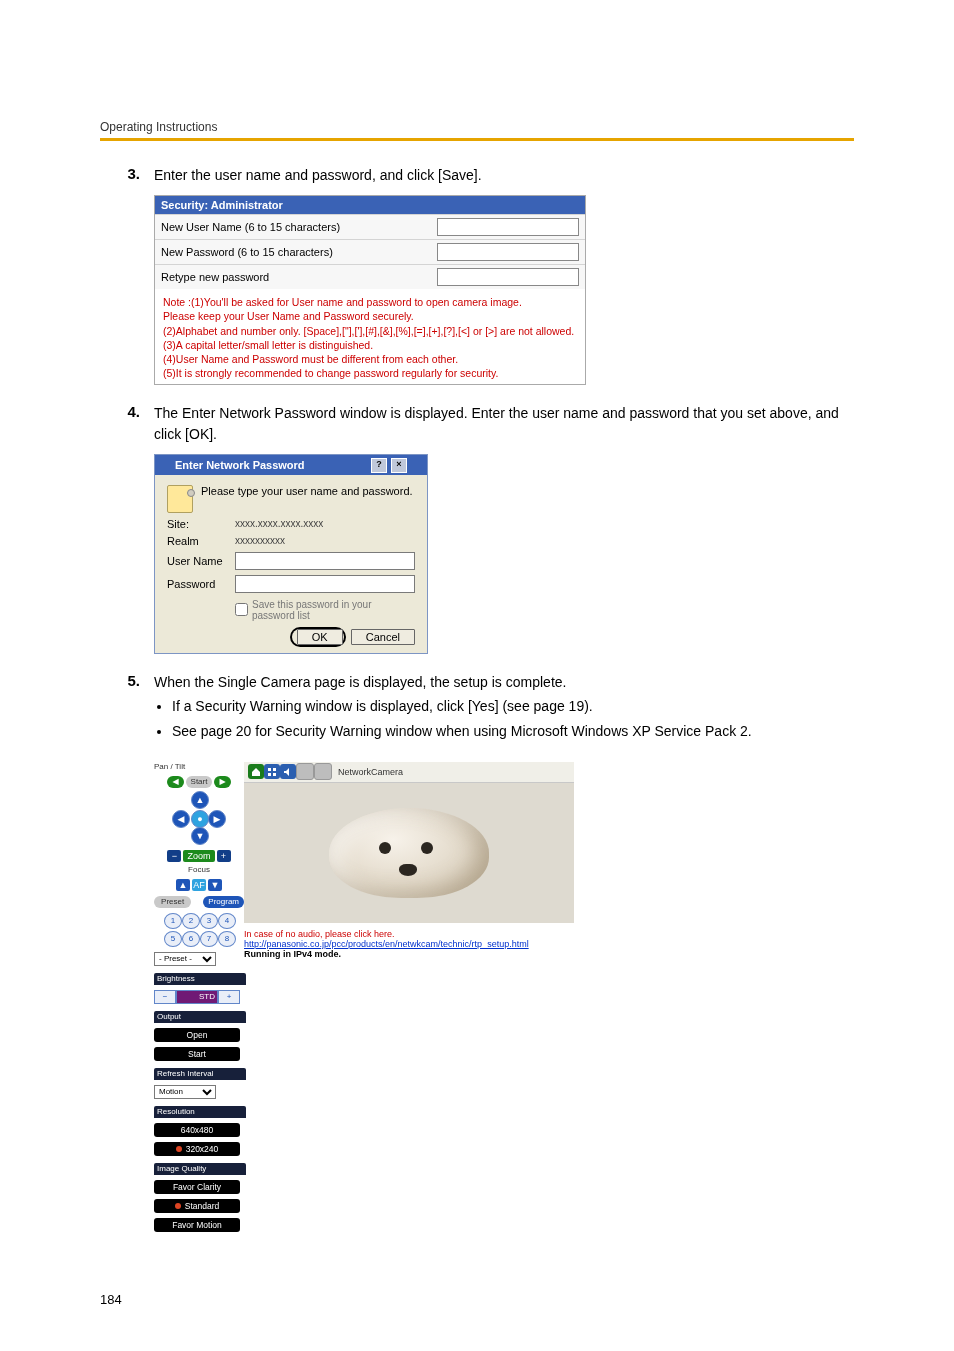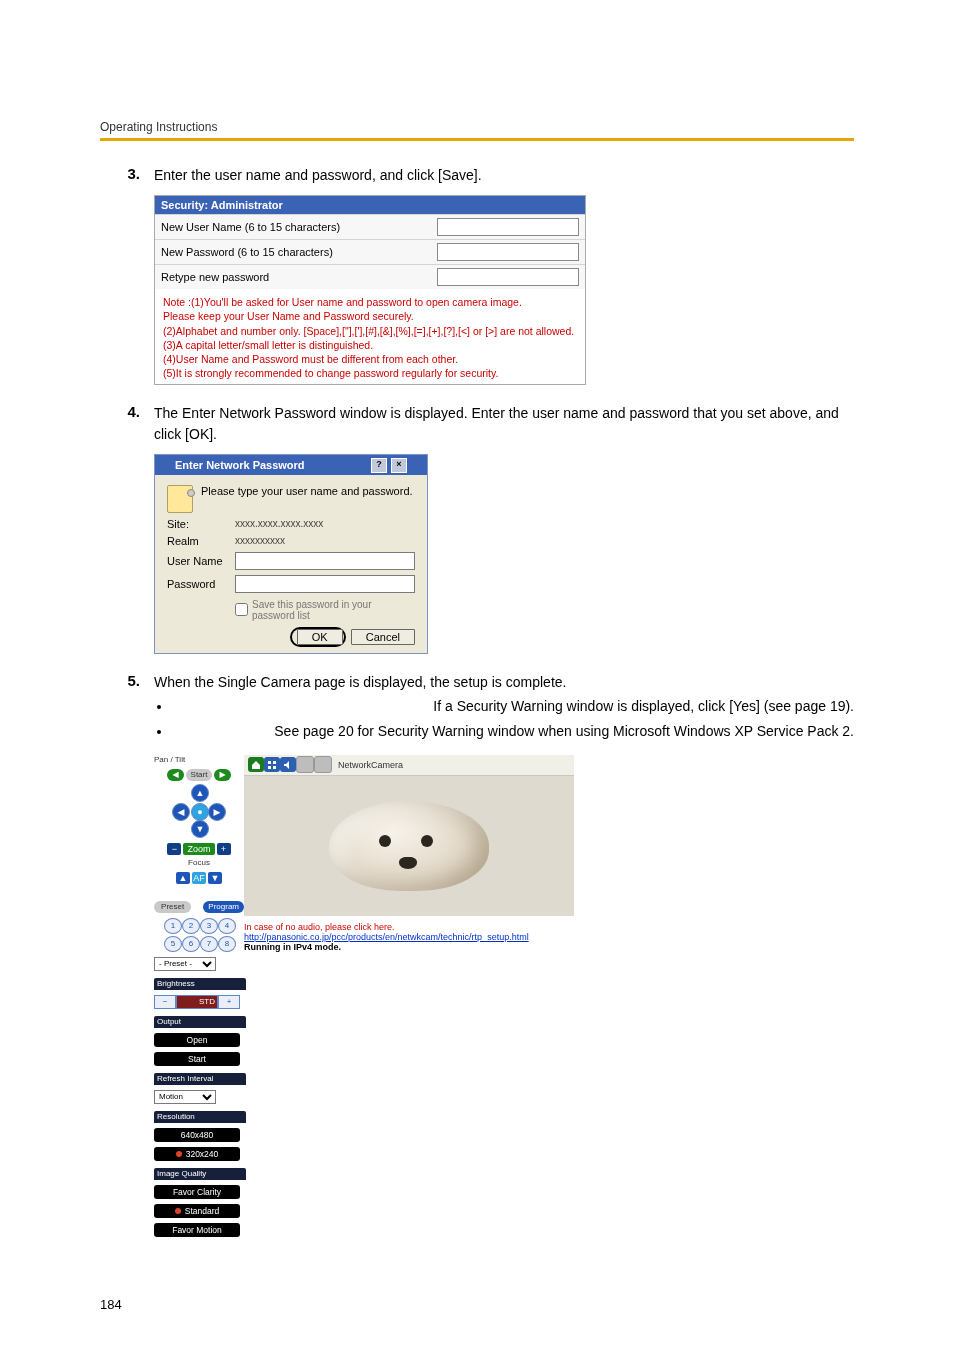--- a/index.html
+++ b/index.html
@@ -35,23 +35,22 @@
     font-size: 15px;
     text-align: right;
     padding-right: 14px;
   }
   .step-body {
     flex: 1;
     font-size: 14px;
     line-height: 1.45;
   }
   .sub-bullets {
-    margin: 4px 0 4px 0;
+    margin: 4px 0 11px 0;
     padding-left: 18px;
-    text-align: right;
   }
   .sub-bullets li {
     margin-bottom: 4px;
     font-size: 14px;
   }
   
   .sec-admin {
     width: 430px;
     margin: 8px 0 18px 54px;
     border: 1px solid #aaa;
@@ -268,21 +267,21 @@
     width:86px;height:12px;background:#17203a;color:#fff;font-size:8px;
     display:flex;align-items:center;padding:0 3px;margin-top:4px;border-radius:2px 2px 0 0;
   }
   .tri-btn{
     display:flex;gap:0;margin-top:2px;width:86px;
   }
   .tri-btn span{
     flex:1;height:12px;border:1px solid #6186c9;font-size:8px;
     display:flex;align-items:center;justify-content:center;color:#1e55b8;background:#e9eef8;
   }
-  .tri-btn span.mid{background:#7f1d1d;color:#fff;padding-left:20px;}
+  .tri-btn span.mid{background:#701a75;color:#fff;padding-left:20px;}
   .pagenum{margin-top:60px;font-size:13px;}
 </style>
 </head>
 <body>
 
 <div class="page">
   <div class="running-head">Operating Instructions</div>
   <div class="head-line"></div>
 
   <div class="step">
@@ -393,21 +392,21 @@
         <span class="sq" style="width:auto;padding:0 4px;background:#1c8a1c;">Zoom</span>
         <span class="sq dark">+</span>
       </div>
       <div class="side-label" style="text-align:center;">Focus</div>
       <div class="focus-row">
         <span class="sq">▲</span>
         <span class="sq" style="background:#2fa3e0;">AF</span>
         <span class="sq">▼</span>
       </div>
 
-      <div style="display:flex;gap:12px;margin-top:14px;">
+      <div style="display:flex;gap:12px;margin-top:2px;">
         <span class="mini-pill grey" style="flex:1;justify-content:center;">Preset</span>
         <span class="mini-pill" style="flex:1;justify-content:center;">Program</span>
       </div>
       <div class="preset-grid">
         <span class="pnum">1</span>
         <span class="pnum">2</span>
         <span class="pnum">3</span>
         <span class="pnum">4</span>
         <span class="pnum">5</span>
         <span class="pnum">6</span>

